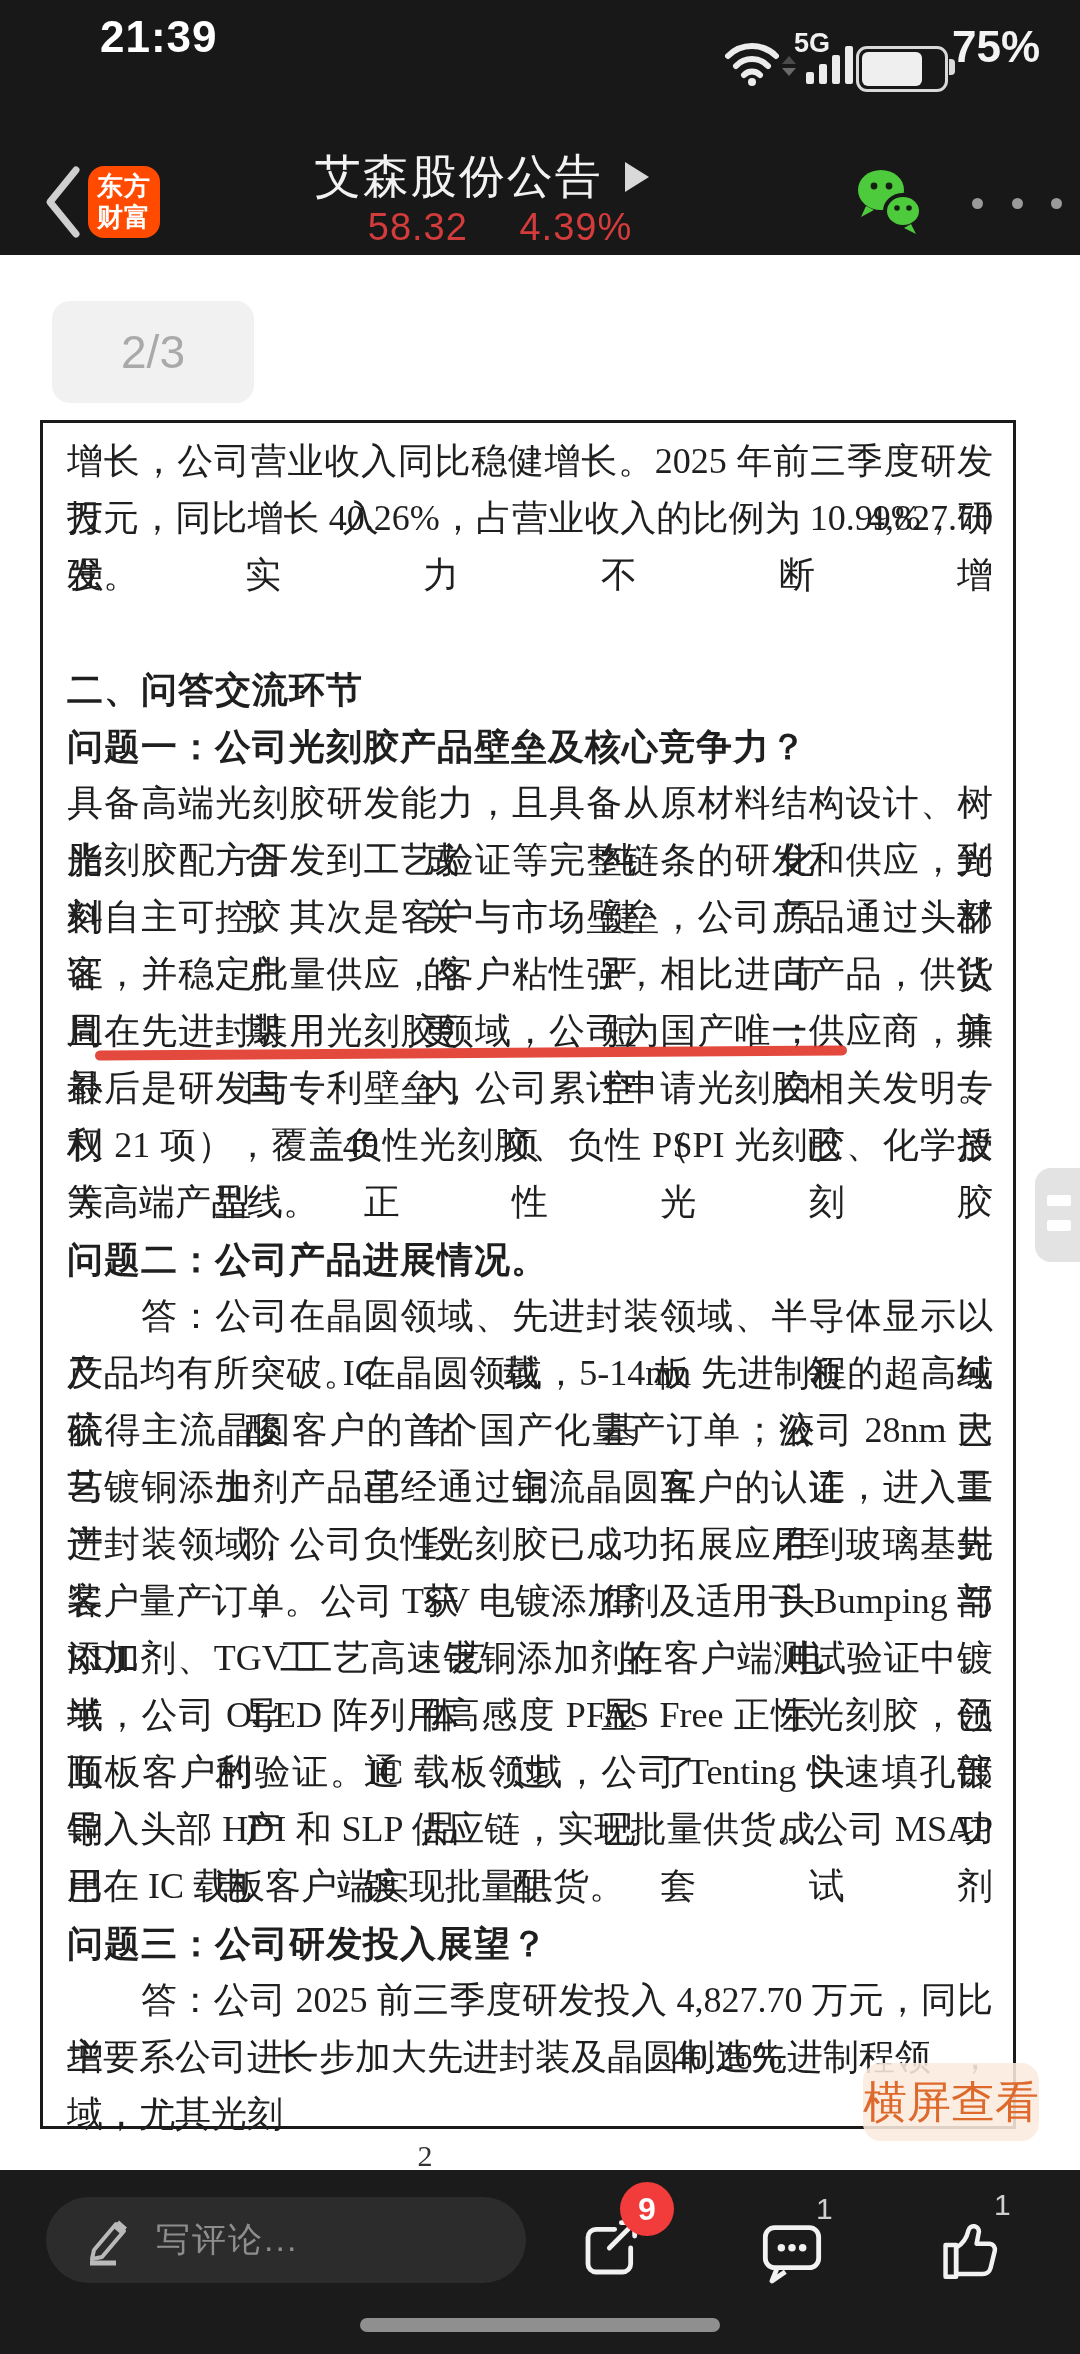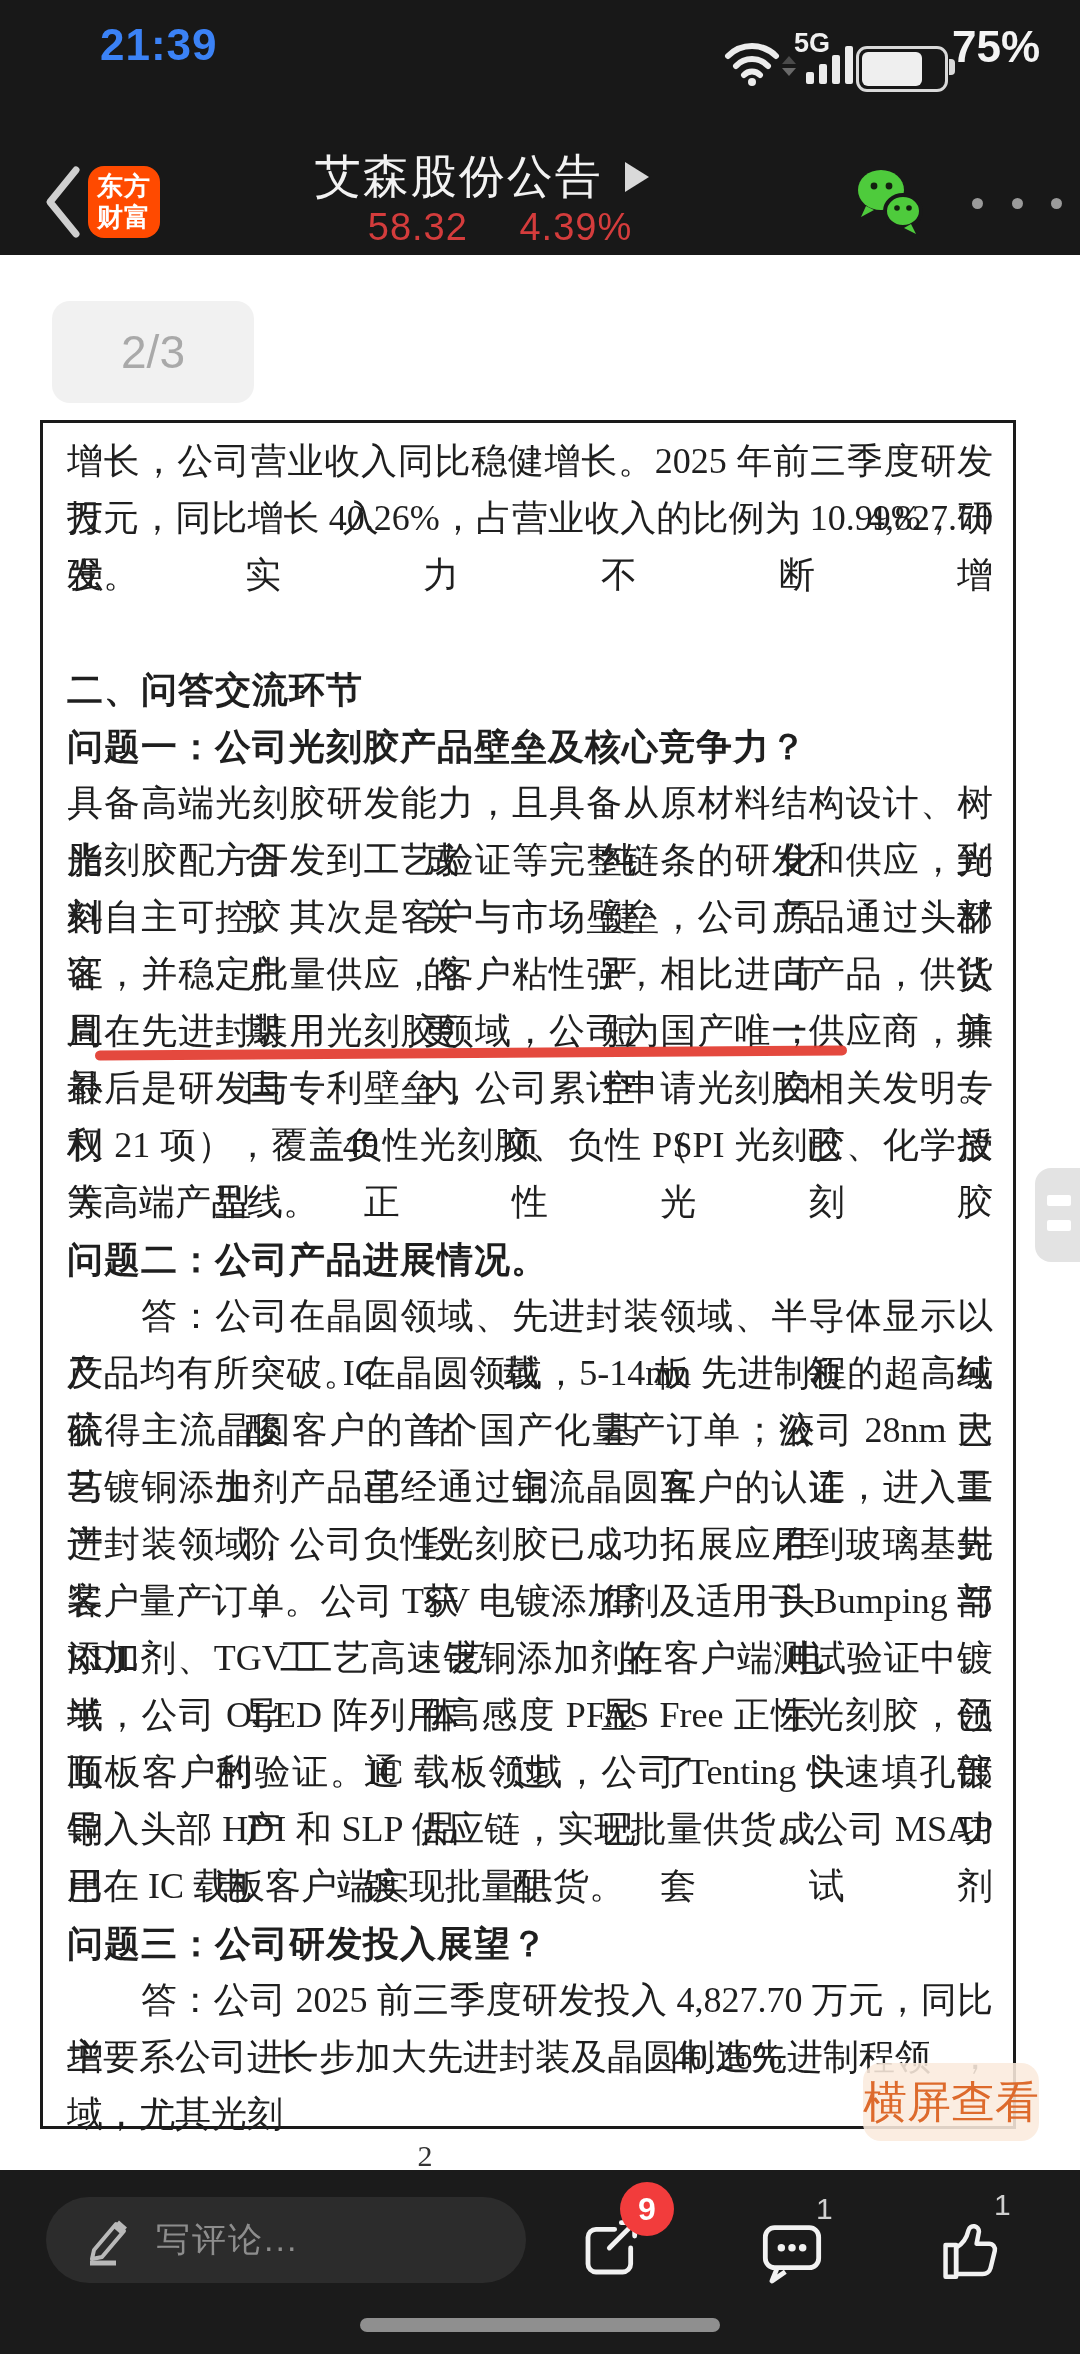--- a/index.html
+++ b/index.html
@@ -1,21 +1,21 @@
 <!DOCTYPE html>
 <html><head>
 <meta charset="utf-8">
 <style>
   html,body{margin:0;padding:0;background:#000;}
   .screen{position:relative;width:1080px;height:2354px;background:#ffffff;overflow:hidden;
           font-family:"Liberation Sans",sans-serif;-webkit-font-smoothing:antialiased;}
 
   
   .topbar{position:absolute;top:0;left:0;width:1080px;height:255px;background:#181818;z-index:10;}
-  .time{position:absolute;left:100px;top:20px;font-size:44px;font-weight:600;color:#3b82f6;letter-spacing:1px;}
+  .time{position:absolute;left:100px;top:12px;font-size:44px;font-weight:600;color:#ffffff;letter-spacing:1px;}
   .wifi{position:absolute;left:724px;top:40px;}
   .updown{position:absolute;left:782px;top:56px;width:14px;}
   .tri{width:0;height:0;border-left:7px solid transparent;border-right:7px solid transparent;}
   .tri.up{border-bottom:8px solid #4a4a4a;margin-bottom:4px;}
   .tri.down{border-top:8px solid #6a6a6a;}
   .net5g{position:absolute;left:794px;top:28px;font-size:27px;font-weight:700;color:#f0f0f0;}
   .sigbars{position:absolute;left:806px;top:44px;width:64px;height:40px;}
   .sigbars i{position:absolute;bottom:0;width:8px;background:#ececec;border-radius:2px;}
   .battery{position:absolute;left:856px;top:46px;width:86px;height:40px;border:3px solid #d9d9d9;border-radius:11px;}
   .battery .fill{position:absolute;left:3px;top:3px;bottom:3px;width:70%;background:#efefef;border-radius:6px;}

